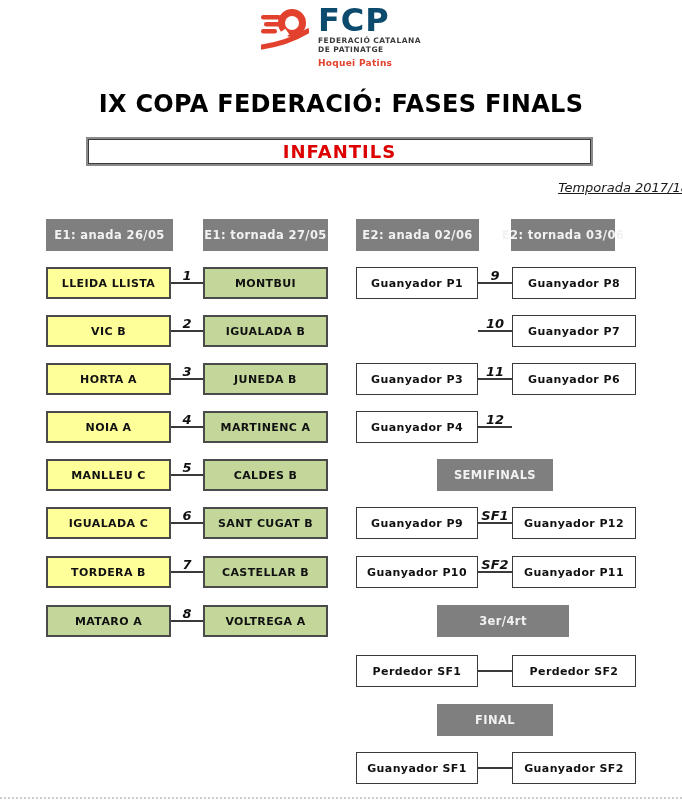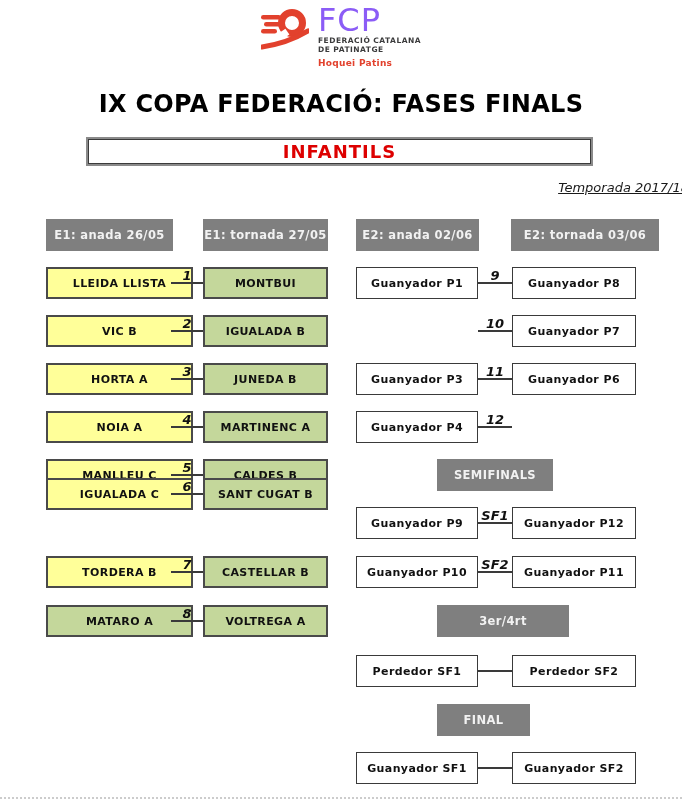--- a/index.html
+++ b/index.html
@@ -4,21 +4,21 @@
 <style>
   * { margin:0; padding:0; box-sizing:border-box; }
   html,body { background:#ffffff; }
   body { font-family:"DejaVu Sans","Liberation Sans",sans-serif; }
   .page { position:relative; width:682px; height:800px; background:#ffffff; overflow:hidden; }
 
   
   .logo { position:absolute; top:4px; left:0; width:100%; display:flex; justify-content:center; align-items:flex-start; gap:9px; }
   .logo-icon { width:48px; height:48px; margin-top:2px; flex:0 0 auto; }
   .logo-text { display:flex; flex-direction:column; }
-  .logo-acronym { font-size:32px; font-weight:normal; color:#8b5cf6; line-height:32px; letter-spacing:1px; }
+  .logo-acronym { font-size:32px; font-weight:bold; color:#0c4a6e; line-height:32px; letter-spacing:1px; }
   .logo-line { font-size:7.5px; font-weight:bold; color:#3b3b3c; letter-spacing:.5px; line-height:9px; }
   .logo-tagline { font-size:9px; font-weight:bold; color:#e2412d; margin-top:4px; letter-spacing:.3px; }
 
   
   .title { position:absolute; top:90px; left:0; width:100%; text-align:center; font-size:24px; font-weight:bold; color:#000; letter-spacing:.3px; }
   .catbox { position:absolute; left:88px; top:139px; width:503px; height:25px; border:1px solid #3a3a3a; box-shadow:0 0 0 2px #8a8a8a; background:#fff; display:flex; align-items:center; justify-content:center; }
   .catbox span { font-size:18px; font-weight:bold; color:#dd0000; letter-spacing:1px; }
   .season { position:absolute; top:180px; left:0; width:100%; text-align:right; font-style:italic; text-decoration:underline; font-size:13px; color:#1a1a1a;margin-left:7px; }
 
   
@@ -26,21 +26,21 @@
 
   
   .match { position:absolute; height:32px; }
   .box { position:absolute; top:0; height:32px; background:#ffffff; border:1px solid #3a3a3a; display:flex; align-items:center; justify-content:center; }
   .team { font-weight:bold; font-size:11px; letter-spacing:.4px; color:#111; white-space:nowrap; }
   .connector { position:absolute; top:15px; height:2px; background:#3a3a3a; }
   .gaplabel { position:absolute; bottom:16px; text-align:center; font-weight:bold; font-style:italic; font-size:13px; color:#111; white-space:nowrap; }
 
   .lpair { left:46px; width:282px; }
   .lpair .box { border:2px solid #4a4a4a; }
-  .lpair .home { left:0; width:147px; }
+  .lpair .home { left:0; width:125px; }
   .lpair .away { right:0; width:125px; }
   .lpair .connector, .lpair .gaplabel { left:125px; right:125px; }
 
   .rpair { left:356px; width:280px; }
   .rpair .home { left:0; width:122px; }
   .rpair .away { right:0; width:124px; }
   .rpair .connector, .rpair .gaplabel { left:122px; right:124px; }
 
   .page-cut { position:absolute; left:0; right:0; bottom:1px; border-top:2px dotted #cccccc; }
 </style>
@@ -70,21 +70,21 @@
 
   <div class="title">IX COPA FEDERACIÓ: FASES FINALS</div>
   <div class="catbox">
     <span>INFANTILS</span>
   </div>
   <div class="season">Temporada 2017/18</div>
 
   <div class="stagehdr" style="left:46px;top:219px;width:127px">E1: anada 26/05</div>
   <div class="stagehdr" style="left:203px;top:219px;width:125px">E1: tornada 27/05</div>
   <div class="stagehdr" style="left:356px;top:219px;width:123px">E2: anada 02/06</div>
-  <div class="stagehdr" style="left:511px;top:219px;width:148px">E2: tornada 03/06</div>
+  <div class="stagehdr" style="left:511px;top:219px;width:104px">E2: tornada 03/06</div>
 
   <div class="match lpair" style="top:267px">
     <div class="box home" style="background-color: rgb(255, 255, 153);">
         <span class="team">LLEIDA LLISTA</span>
       </div>
     <div class="gaplabel">1</div>
     <div class="connector"></div>
     <div class="box away" style="background-color: rgb(196, 215, 155);">
         <span class="team">MONTBUI</span>
       </div>
@@ -122,21 +122,21 @@
   <div class="match lpair" style="top:459px">
     <div class="box home" style="background-color: rgb(255, 255, 153);">
         <span class="team">MANLLEU C</span>
       </div>
     <div class="gaplabel">5</div>
     <div class="connector"></div>
     <div class="box away" style="background-color: rgb(196, 215, 155);">
         <span class="team">CALDES B</span>
       </div>
   </div>
-  <div class="match lpair" style="top:478px">
+  <div class="match lpair" style="top:507px">
     <div class="box home" style="background-color: rgb(255, 255, 153);">
         <span class="team">IGUALADA C</span>
       </div>
     <div class="gaplabel">6</div>
     <div class="connector"></div>
     <div class="box away" style="background-color: rgb(196, 215, 155);">
         <span class="team">SANT CUGAT B</span>
       </div>
   </div>
   <div class="match lpair" style="top:556px">
@@ -221,21 +221,21 @@
   <div class="match rpair" style="top:655px">
     <div class="box home">
         <span class="team">Perdedor SF1</span>
       </div>
     <div class="connector"></div>
     <div class="box away">
         <span class="team">Perdedor SF2</span>
       </div>
   </div>
 
-  <div class="stagehdr" style="left:437px;top:704px;width:93px">FINAL</div>
+  <div class="stagehdr" style="left:437px;top:704px;width:116px">FINAL</div>
   <div class="match rpair" style="top:752px">
     <div class="box home">
         <span class="team">Guanyador SF1</span>
       </div>
     <div class="connector"></div>
     <div class="box away">
         <span class="team">Guanyador SF2</span>
       </div>
   </div>
 

